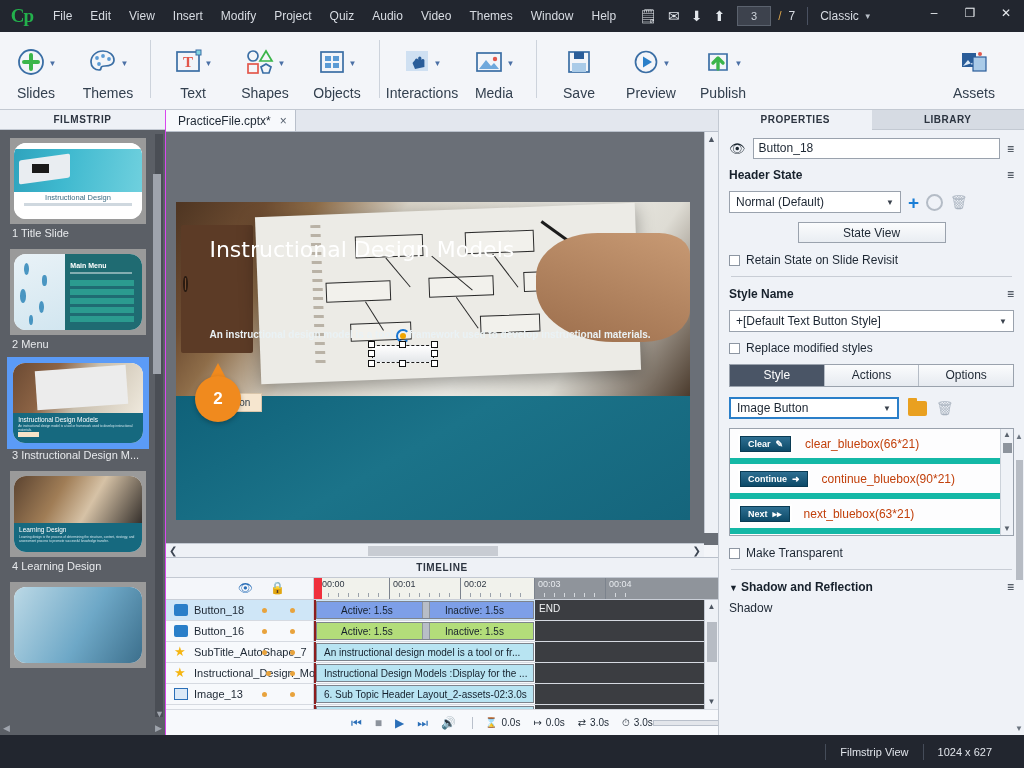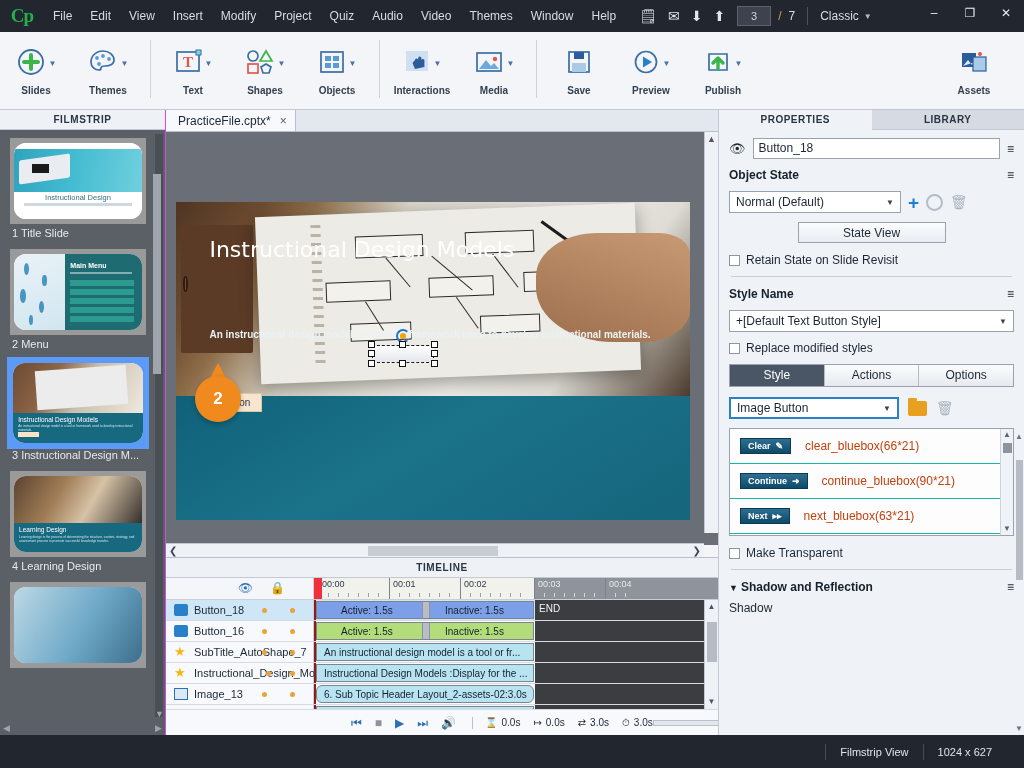--- a/index.html
+++ b/index.html
@@ -46,21 +46,21 @@
     position:absolute; left:0; top:32px; width:1024px; height:78px;
     background:#f3f5f9; border-bottom:1px solid #c3c9d2;
     display:flex; align-items:flex-start; padding-top:4px;
   }
   .rb-group { display:flex; align-items:flex-start; }
   .rb-btn {
     width:72px; display:flex; flex-direction:column; align-items:center; cursor:default;
     padding-top:4px;
   }
   .rb-icon-row { display:flex; align-items:center; justify-content:center; height:46px; width:68px; border-radius:2px;}
-  .rb-label { font-size:10px; color:#33404f; margin-top:-1px;font-weight:bold; }
+  .rb-label { font-size:14px; color:#33404f; margin-top:-1px; }
   .rb-caret { font-size:8px; color:#4a6fa5; margin-left:3px; }
   .rb-sep { width:1px; height:58px; background:#cdd3dc; margin:4px 6px 0 6px; }
   .rb-spacer { flex:1; }
 
   
   .filmstrip {
     position:absolute; left:0; top:110px; width:166px; bottom:33px;
     background:#5b5f66; border-right:1px solid #d946ef;
   }
   .fs-header {
@@ -271,21 +271,21 @@
     background:linear-gradient(#fbfcfd,#e6eaf0); color:#1d2733; border-right:1px solid #b5bcc6; cursor:default; }
   .seg-item:last-child { border-right:none; }
   .seg-item.active { background:#4a5566; color:#fff; }
 
   .imgbtn-row { display:flex; align-items:center; gap:9px; margin-bottom:9px; }
   .folder-ico { width:19px; height:15px; background:#e9a020; position:relative; border-radius:1px 2px 2px 2px; }
   .folder-ico:before { content:""; position:absolute; left:0; top:-3px; width:9px; height:4px;
     background:#e9a020; border-radius:1px 1px 0 0; }
 
   .asset-list { border:1px solid #9aa2ad; background:#fdfdfe; height:108px; position:relative; margin-bottom:10px; }
-  .asset-row { display:flex; align-items:center; height:35px; border-bottom:1px solid #14b8a6; padding-left:8px; gap:12px; }
+  .asset-row { display:flex; align-items:center; height:35px; border-bottom:6px solid #14b8a6; padding-left:8px; gap:12px; }
   .asset-row:last-child { border-bottom:none; }
   .asset-chip { background:#fff; padding:2px; flex:none; }
   .chip-in { background:linear-gradient(#2e6f92,#0d4a68); border:1px solid #0a3b54;
     color:#fff; font-size:9px; font-weight:bold; padding:2px 7px; display:flex; align-items:center; gap:5px;
     font-family:"Liberation Sans", sans-serif; }
   .asset-name { font-size:12px; color:#c2410c; }
   .asset-scroll { position:absolute; right:0; top:0; bottom:0; width:13px; background:#eff2f7; border-left:1px solid #ccd2da;}
   .as-up { text-align:center; font-size:8px; color:#5a636e; line-height:12px; }
   .as-dn { position:absolute; bottom:0; width:100%; text-align:center; font-size:8px; color:#5a636e; line-height:12px; }
   .as-thumb { position:absolute; left:2px; top:14px; width:9px; height:10px; background:#8d949d; }
@@ -795,21 +795,21 @@
         <div class="tl-row">
           <div class="tl-name">
             <span class="tl-ico ico-img"></span>
             <span>Image_13</span>
             <span class="dot d1"></span>
             <span class="dot d2"></span>
           </div>
           <div class="tl-track">
             <div class="tl-track-after"></div>
             <div class="redline"></div>
-            <div class="clip" style="left:2px;width:218px;background:#b8e4f2;border-radius:6px;">
+            <div class="clip" style="left:2px;width:218px;background:#b8e4f2;">
               <span class="clip-lbl" style="left:7px;">6. Sub Topic Header Layout_2-assets-02:3.0s</span>
             </div>
           </div>
         </div>
 
         <div class="tl-row">
           <div class="tl-name">
             
             
             
@@ -873,21 +873,21 @@
 
     <div class="rp-body">
 
       <div class="row">
         <span class="eye-ico">👁</span>
         <div class="txtinput">Button_18</div>
         <span class="hamb">≡</span>
       </div>
 
       <div class="sect-row">
-        <span class="sect-title">Object State</span>
+        <span class="sect-title">Header State</span>
         <span class="hamb">≡</span>
       </div>
 
       <div class="row">
         <div class="select" style="width:172px;">
           <span>Normal (Default)</span>
           <span class="sarrow">▼</span>
         </div>
         <span class="plus-ico">+</span>
         <span class="reset-ico"></span>

